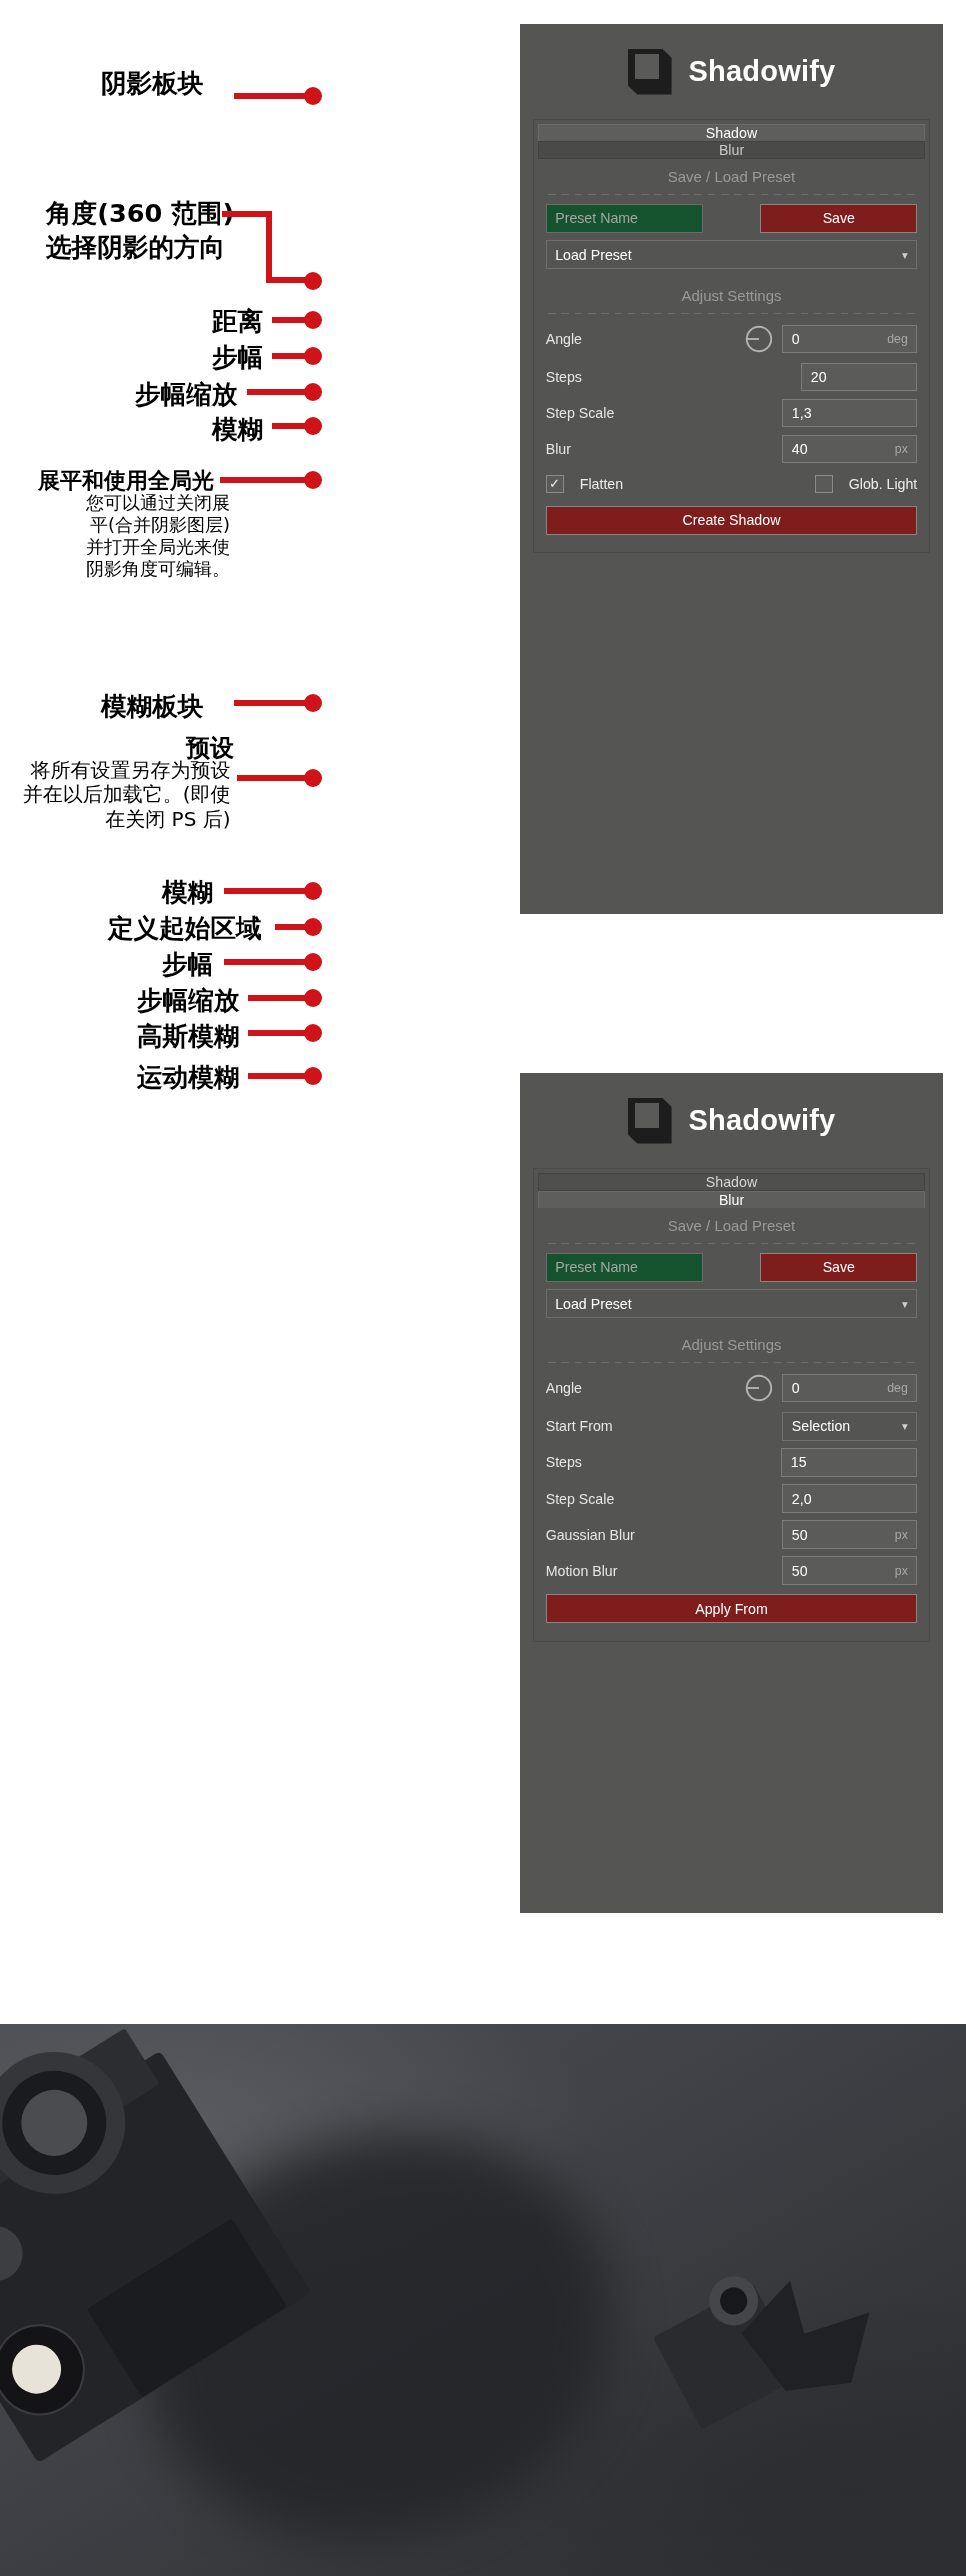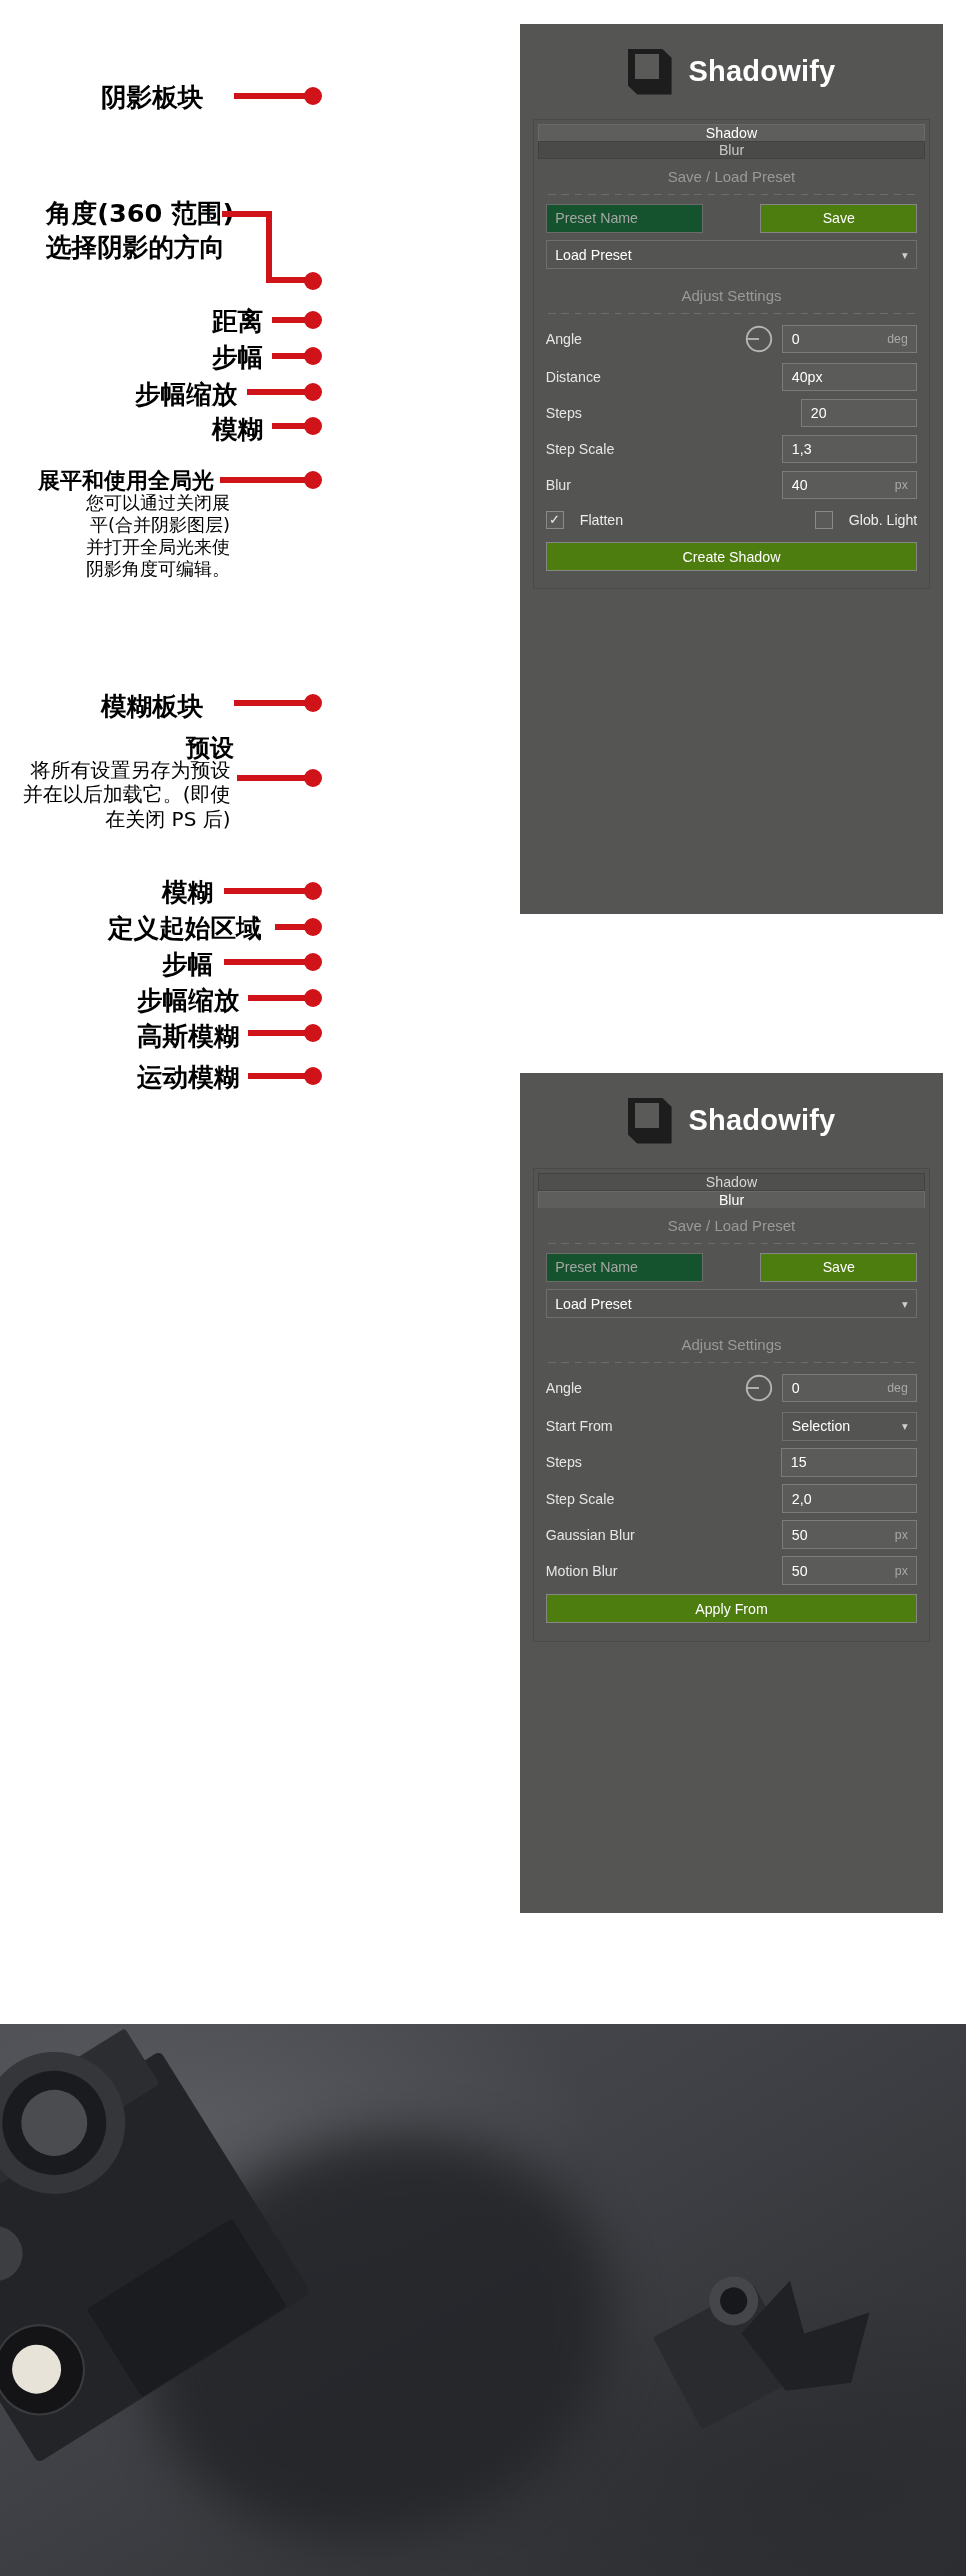--- a/index.html
+++ b/index.html
@@ -57,21 +57,21 @@
 
   .field{
     background:#5b5b5a;border:0.9px solid #7c7c7b;box-sizing:border-box;
     height:28.5px;display:flex;align-items:center;padding:0 8.5px;
     font-size:14.2px;color:#ffffff;
   }
   .field.placeholder{color:#a6a6a5;border-color:#6b6b6a;background:#14532d;}
   .field .unit{margin-left:auto;color:#a9a9a8;font-size:12.3px;}
 
   .btn{
-    background:#4d7c0f;border:0.9px solid #868685;box-sizing:border-box;
+    background:#7f1d1d;border:0.9px solid #868685;box-sizing:border-box;
     height:28.5px;display:flex;align-items:center;justify-content:center;
     font-size:14.2px;color:#ffffff;
   }
   .btn.wide{height:29px;}
 
   .select{
     background:#545453;border:0.9px solid #6f6f6e;box-sizing:border-box;height:29px;
     display:flex;align-items:center;padding:0 8.5px;font-size:14.2px;color:#ffffff;
   }
   .select .chev{margin-left:auto;font-size:11.4px;color:#cfcfce;}
@@ -153,27 +153,20 @@
           <circle cx="17" cy="17" r="13" fill="none" stroke="#b4b4b3" stroke-width="2"></circle>
           <line x1="4" y1="17" x2="17" y2="17" stroke="#b4b4b3" stroke-width="2"></line>
         </svg>
       </span>
       <div class="field" style="width:135px;">
         <span>0</span>
         <span class="unit">deg</span>
       </div>
     </div>
 
-    <div class="row">
-      <span class="row-label">Distance</span>
-      <div class="spacer"></div>
-      <div class="field" style="width:135px;">
-        <span>40px</span>
-      </div>
-    </div>
 
     <div class="row">
       <span class="row-label">Steps</span>
       <div class="spacer"></div>
       <div class="field" style="width:116px;">
         <span>20</span>
       </div>
     </div>
 
     <div class="row">
@@ -302,21 +295,21 @@
       </div>
     </div>
 
     <div class="row" style="margin-top:9.5px;">
       <div class="btn wide" style="width:100%;">Apply From</div>
     </div>
 
   </div>
 </div>
 
-<div class="cn" style="left:101px;top:80px;font-size:25.6px;">阴影板块</div>
+<div class="cn" style="left:101px;top:66px;font-size:25.6px;">阴影板块</div>
 <div class="line" style="left:234px;top:93px;width:81px;height:5.7px;"></div>
 <div class="dot" style="left:304px;top:87px;width:18px;height:18px;"></div>
 
 <div class="cn" style="left:46px;top:196px;font-size:25.6px;">角度(360 范围)</div>
 <div class="cn" style="left:46px;top:230px;font-size:25.6px;">选择阴影的方向</div>
 <div class="line" style="left:222px;top:211px;width:49px;height:5.7px;"></div>
 <div class="line" style="left:266px;top:211px;width:5.7px;height:72px;"></div>
 <div class="line" style="left:266px;top:277px;width:49px;height:5.7px;"></div>
 <div class="dot" style="left:304px;top:272px;width:18px;height:18px;"></div>
 

